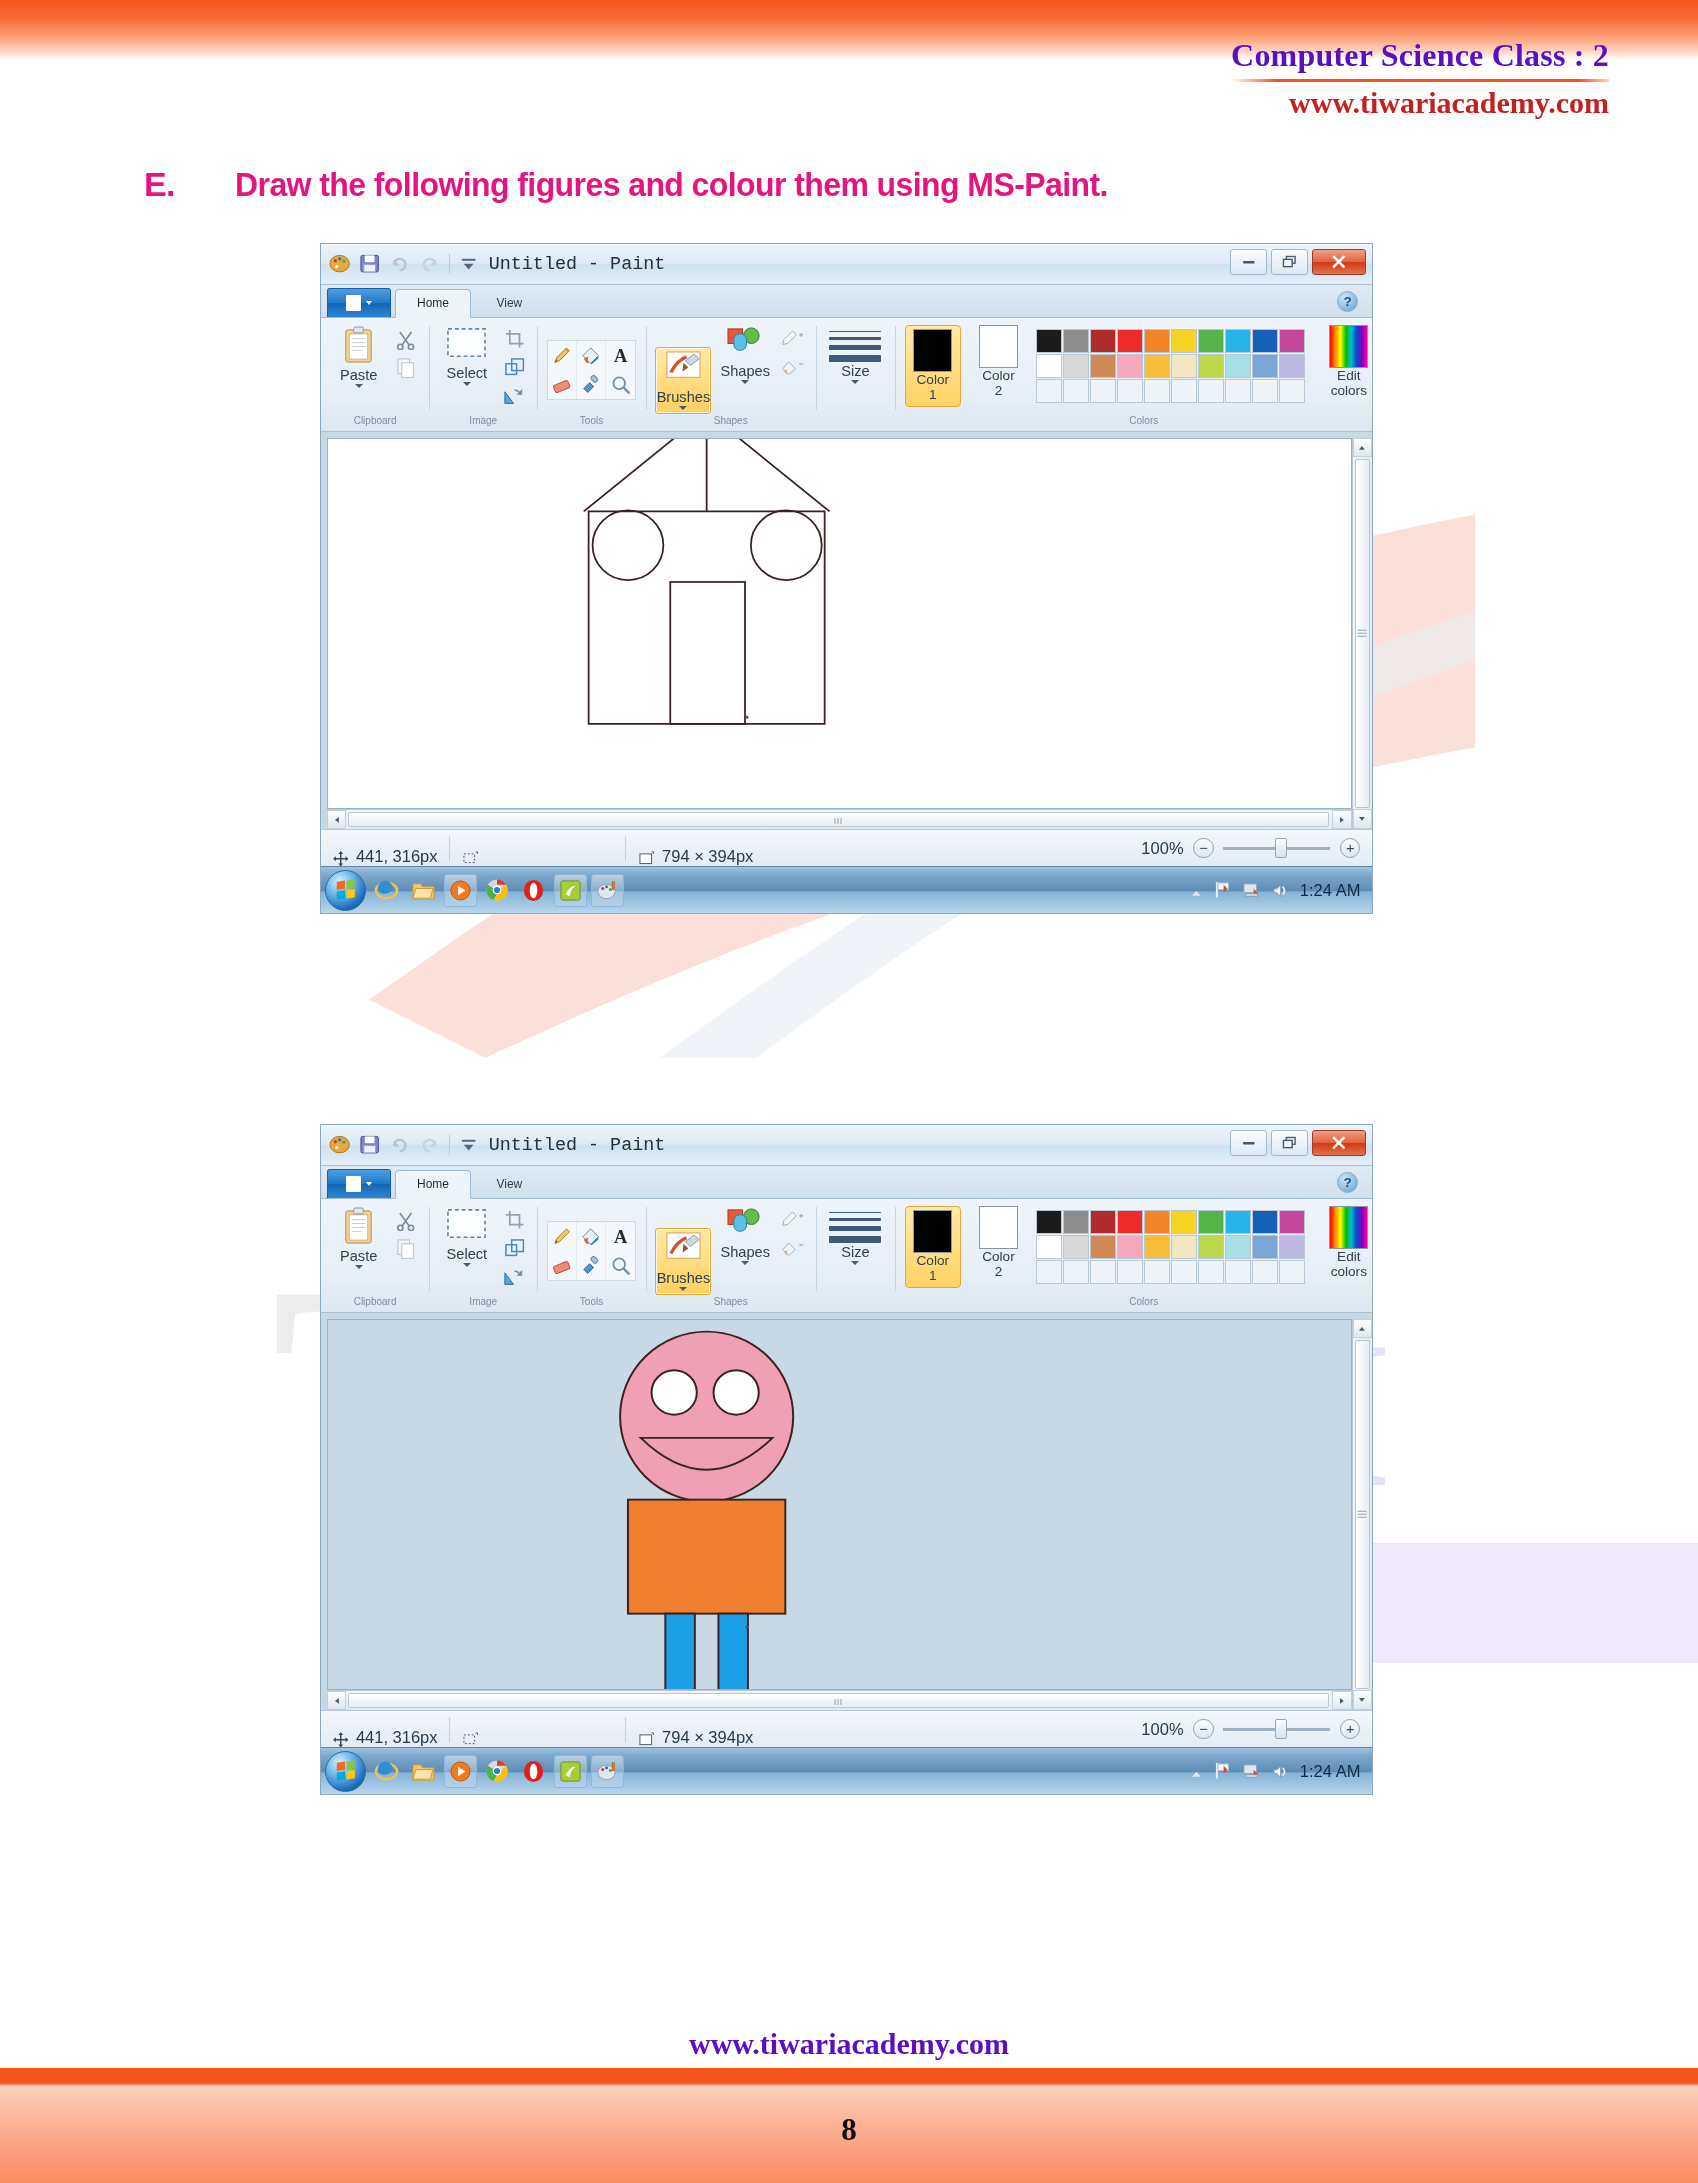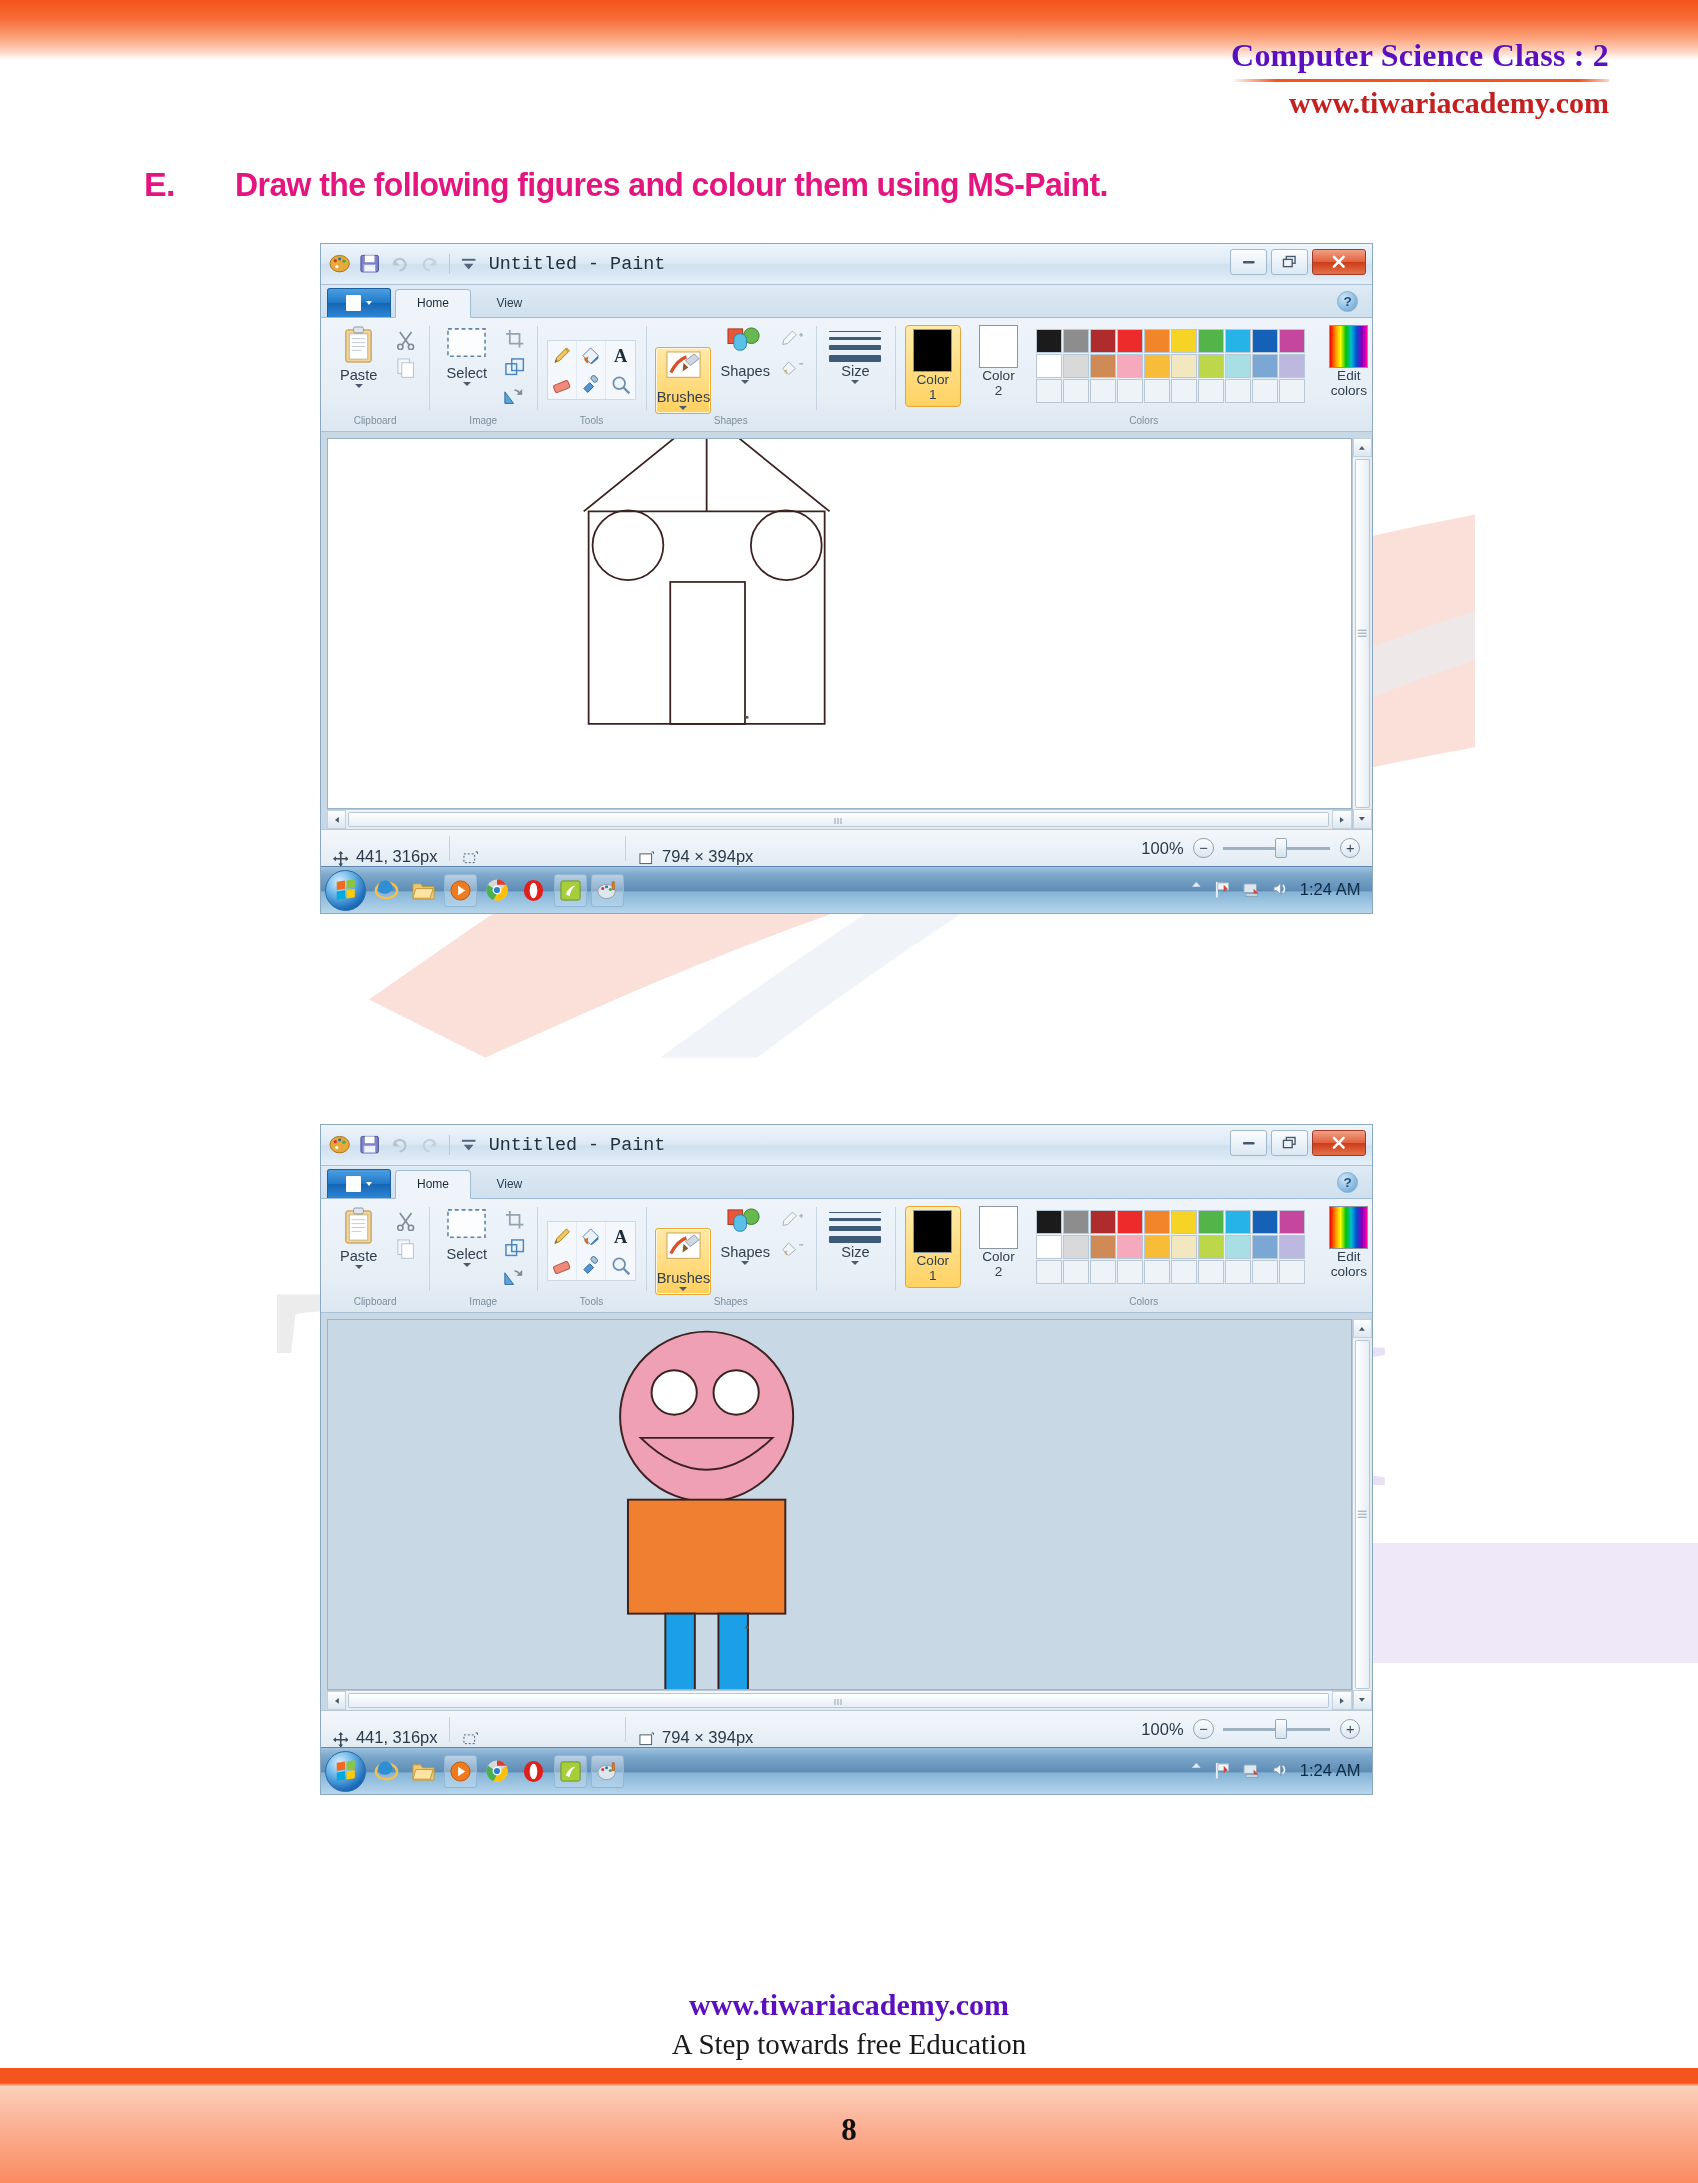--- a/index.html
+++ b/index.html
@@ -272,21 +272,21 @@
   .start-orb::after{
     content:""; position:absolute; left:8.7px; top:8.7px; width:23px;height:23px;
     background:
       linear-gradient(to bottom right, #ff8a3c 0 48%, transparent 0) no-repeat left top/10.7px 10.7px,
       linear-gradient(to bottom left, #8bd04a 0 48%, transparent 0) no-repeat right top/10.7px 10.7px,
       linear-gradient(to top right, #f6c game, transparent 0);
     background: none;
   }
   .tb-ico { width:33px; height:33px; display:flex; align-items:center; justify-content:center; flex:none;}
   .tb-btn { border:1px solid #8fb6d4; border-radius:2.9px; background:linear-gradient(to bottom, rgba(255,255,255,.45), rgba(255,255,255,.12)); }
-  .tray { margin-left:auto; display:flex; align-items:flex-start; gap:9.7px; padding-right: 11.6px; }
+  .tray { margin-left:auto; display:flex; align-items:flex-end; gap:9.7px; padding-right: 11.6px; }
   .tray-time { font-size:16.5px; color:#0e2b45; }
 
   
   .footer {
     position:absolute; left:0; right:0; bottom: 122px; text-align:center; z-index:6;
   }
   .footer-url {
     font-family:"Liberation Serif", serif; font-size: 30px; font-weight:bold; color:#5b0fbf;
   }
   .footer-tag {
@@ -1234,16 +1234,15 @@
         <path d="M3 7 h3 l4 -4 v12 l-4 -4 h-3 z" fill="#eef4f9" stroke="#7f97ab"></path>
         <path d="M12 5 a5 5 0 0 1 0 8" fill="none" stroke="#eef4f9" stroke-width="1.8"></path>
       </svg>
       <span class="tray-time">1:24 AM</span>
     </div>
   </div>
 </div>
 
 <div class="footer">
   <div class="footer-url">www.tiwariacademy.com</div>
-  <div class="footer-tag">A Step towards free Education</div>
 </div>
 <div class="page-no">8</div>
 
 
 </body></html>

